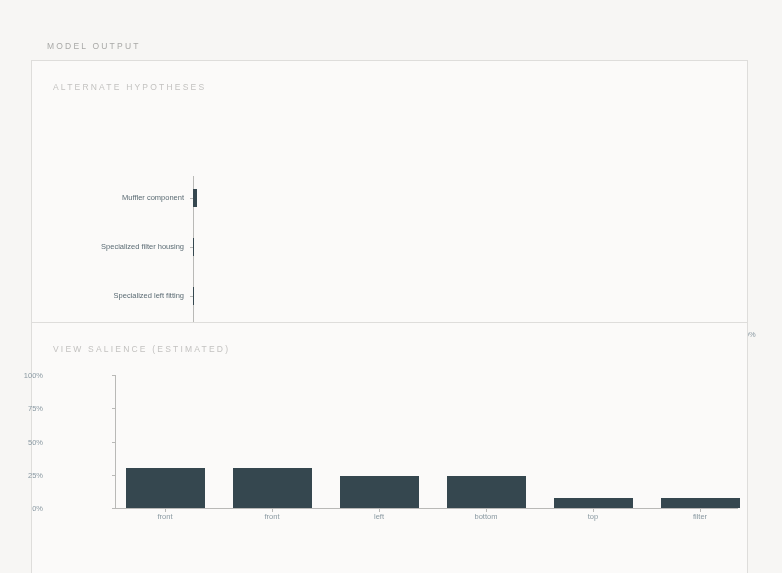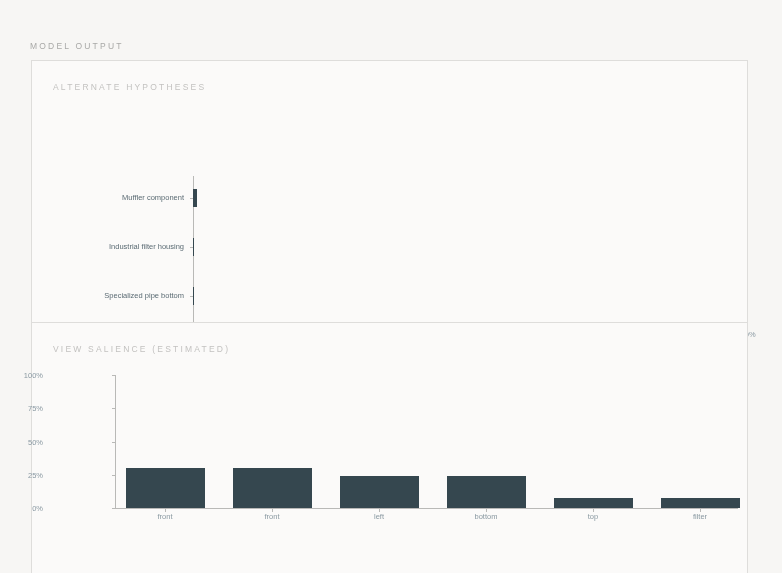--- a/index.html
+++ b/index.html
@@ -12,21 +12,21 @@
     height: 573px;
     background: #f7f6f4;
     font-family: "Liberation Sans", sans-serif;
     color: #2c3c44;
     overflow: hidden;
     position: relative;
   }
 
   .page-label {
     position: absolute;
-    left: 30px;
+    left: 47px;
     top: 41px;
     font-size: 8.5px;
     letter-spacing: 2.2px;
     color: #a9a9a7;
     font-weight: 400;
     text-transform: uppercase;
     white-space: nowrap;
   }
 
   .panel {
@@ -125,25 +125,25 @@
     <div class="tick-label c1-xlabel" style="left:299px">25%</div>
     <div class="tick-label c1-xlabel" style="left:438px">50%</div>
     <div class="tick-label c1-xlabel" style="left:576px">75%</div>
     <div class="tick-label c1-xlabel" style="left:714px">100%</div>
 
     <div class="tick c1-ytick" style="top:137px"></div>
     <div class="cat-label c1-ylabel" style="left:0px; width:152px; top:137px">Muffler component</div>
     <div class="bar c1-bar" style="top:128px; height:18px; width:4px"></div>
 
     <div class="tick c1-ytick" style="top:186px"></div>
-    <div class="cat-label c1-ylabel" style="left:0px; width:152px; top:186px">Industrial filter housing</div>
+    <div class="cat-label c1-ylabel" style="left:0px; width:152px; top:186px">Specialized filter housing</div>
     <div class="bar c1-bar" style="top:177px; height:18px; width:1px"></div>
 
     <div class="tick c1-ytick" style="top:235px"></div>
-    <div class="cat-label c1-ylabel" style="left:0px; width:152px; top:235px">Specialized pipe bottom</div>
+    <div class="cat-label c1-ylabel" style="left:0px; width:152px; top:235px">Specialized left fitting</div>
     <div class="bar c1-bar" style="top:226px; height:18px; width:1px"></div>
   </div>
 </section>
 
 <section class="panel" id="panel-salience">
   <div class="panel-title">VIEW SALIENCE (ESTIMATED)</div>
 
   <div class="plot" id="chart-salience">
     <div class="axis-line" id="c2-yaxis"></div>
     <div class="axis-line" id="c2-xaxis"></div>

